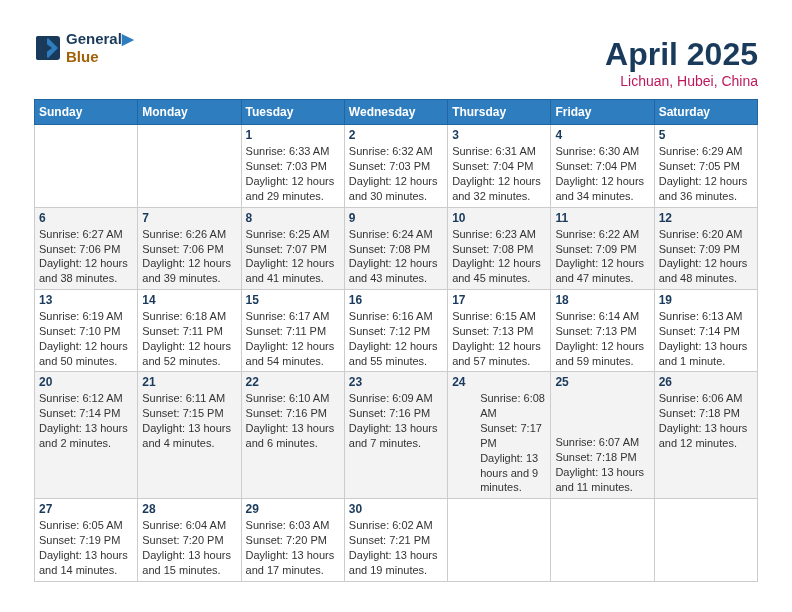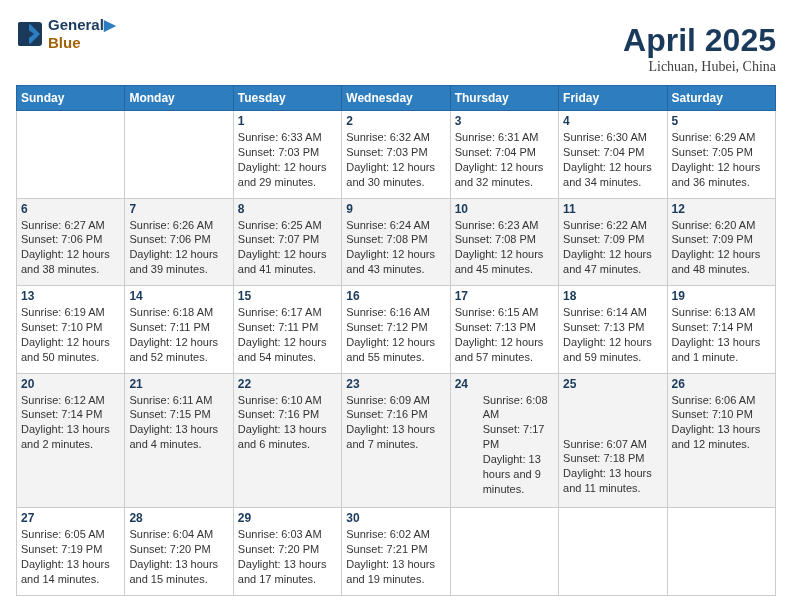--- a/index.html
+++ b/index.html
@@ -6,21 +6,21 @@
     body {
       font-family: Arial, sans-serif;
       background: #fff;
       width: 792px;
       height: 612px;
       overflow: hidden;
     }
     .page {
       width: 792px;
       height: 612px;
-      padding: 16px;
+      padding: 34px;
       display: flex;
       flex-direction: column;
       justify-content: center;
     }
     .header {
       display: flex;
       justify-content: space-between;
       align-items: flex-start;
       margin-bottom: 10px;
     }
@@ -37,22 +37,21 @@
       text-align: right;
       margin-top: 6px;
     }
     .month-title {
       font-size: 32px;
       font-weight: bold;
       color: #1a3a5c;
     }
     .location {
       font-size: 14px;
-      color: #404040;
-      font-family: Liberation Serif, serif;
+      color: #be185d;
     }
     .calendar {
       flex: 1;
       border: 1px solid #ec4899;
       border-collapse: collapse;
       width: 100%;
       table-layout: fixed;
     }
     .calendar th {
       background: #2e7dbf;
@@ -283,21 +282,21 @@
           </td>
           <td>
             <span class="day-num">25</span>
             <div class="cell-text" style="white-space: pre-line; margin-top: 46px;">Sunrise: 6:07 AM
 Sunset: 7:18 PM
 Daylight: 13 hours and 11 minutes.</div>
           </td>
           <td>
             <span class="day-num">26</span>
             <div class="cell-text" style="white-space: pre-line;">Sunrise: 6:06 AM
-Sunset: 7:10 PM
+Sunset: 7:18 PM
 Daylight: 13 hours and 12 minutes.</div>
           </td>
         </tr>
         <tr class="row-white">
           <td>
             <span class="day-num">27</span>
             <div class="cell-text" style="white-space: pre-line;">Sunrise: 6:05 AM
 Sunset: 7:19 PM
 Daylight: 13 hours and 14 minutes.</div>
           </td>

